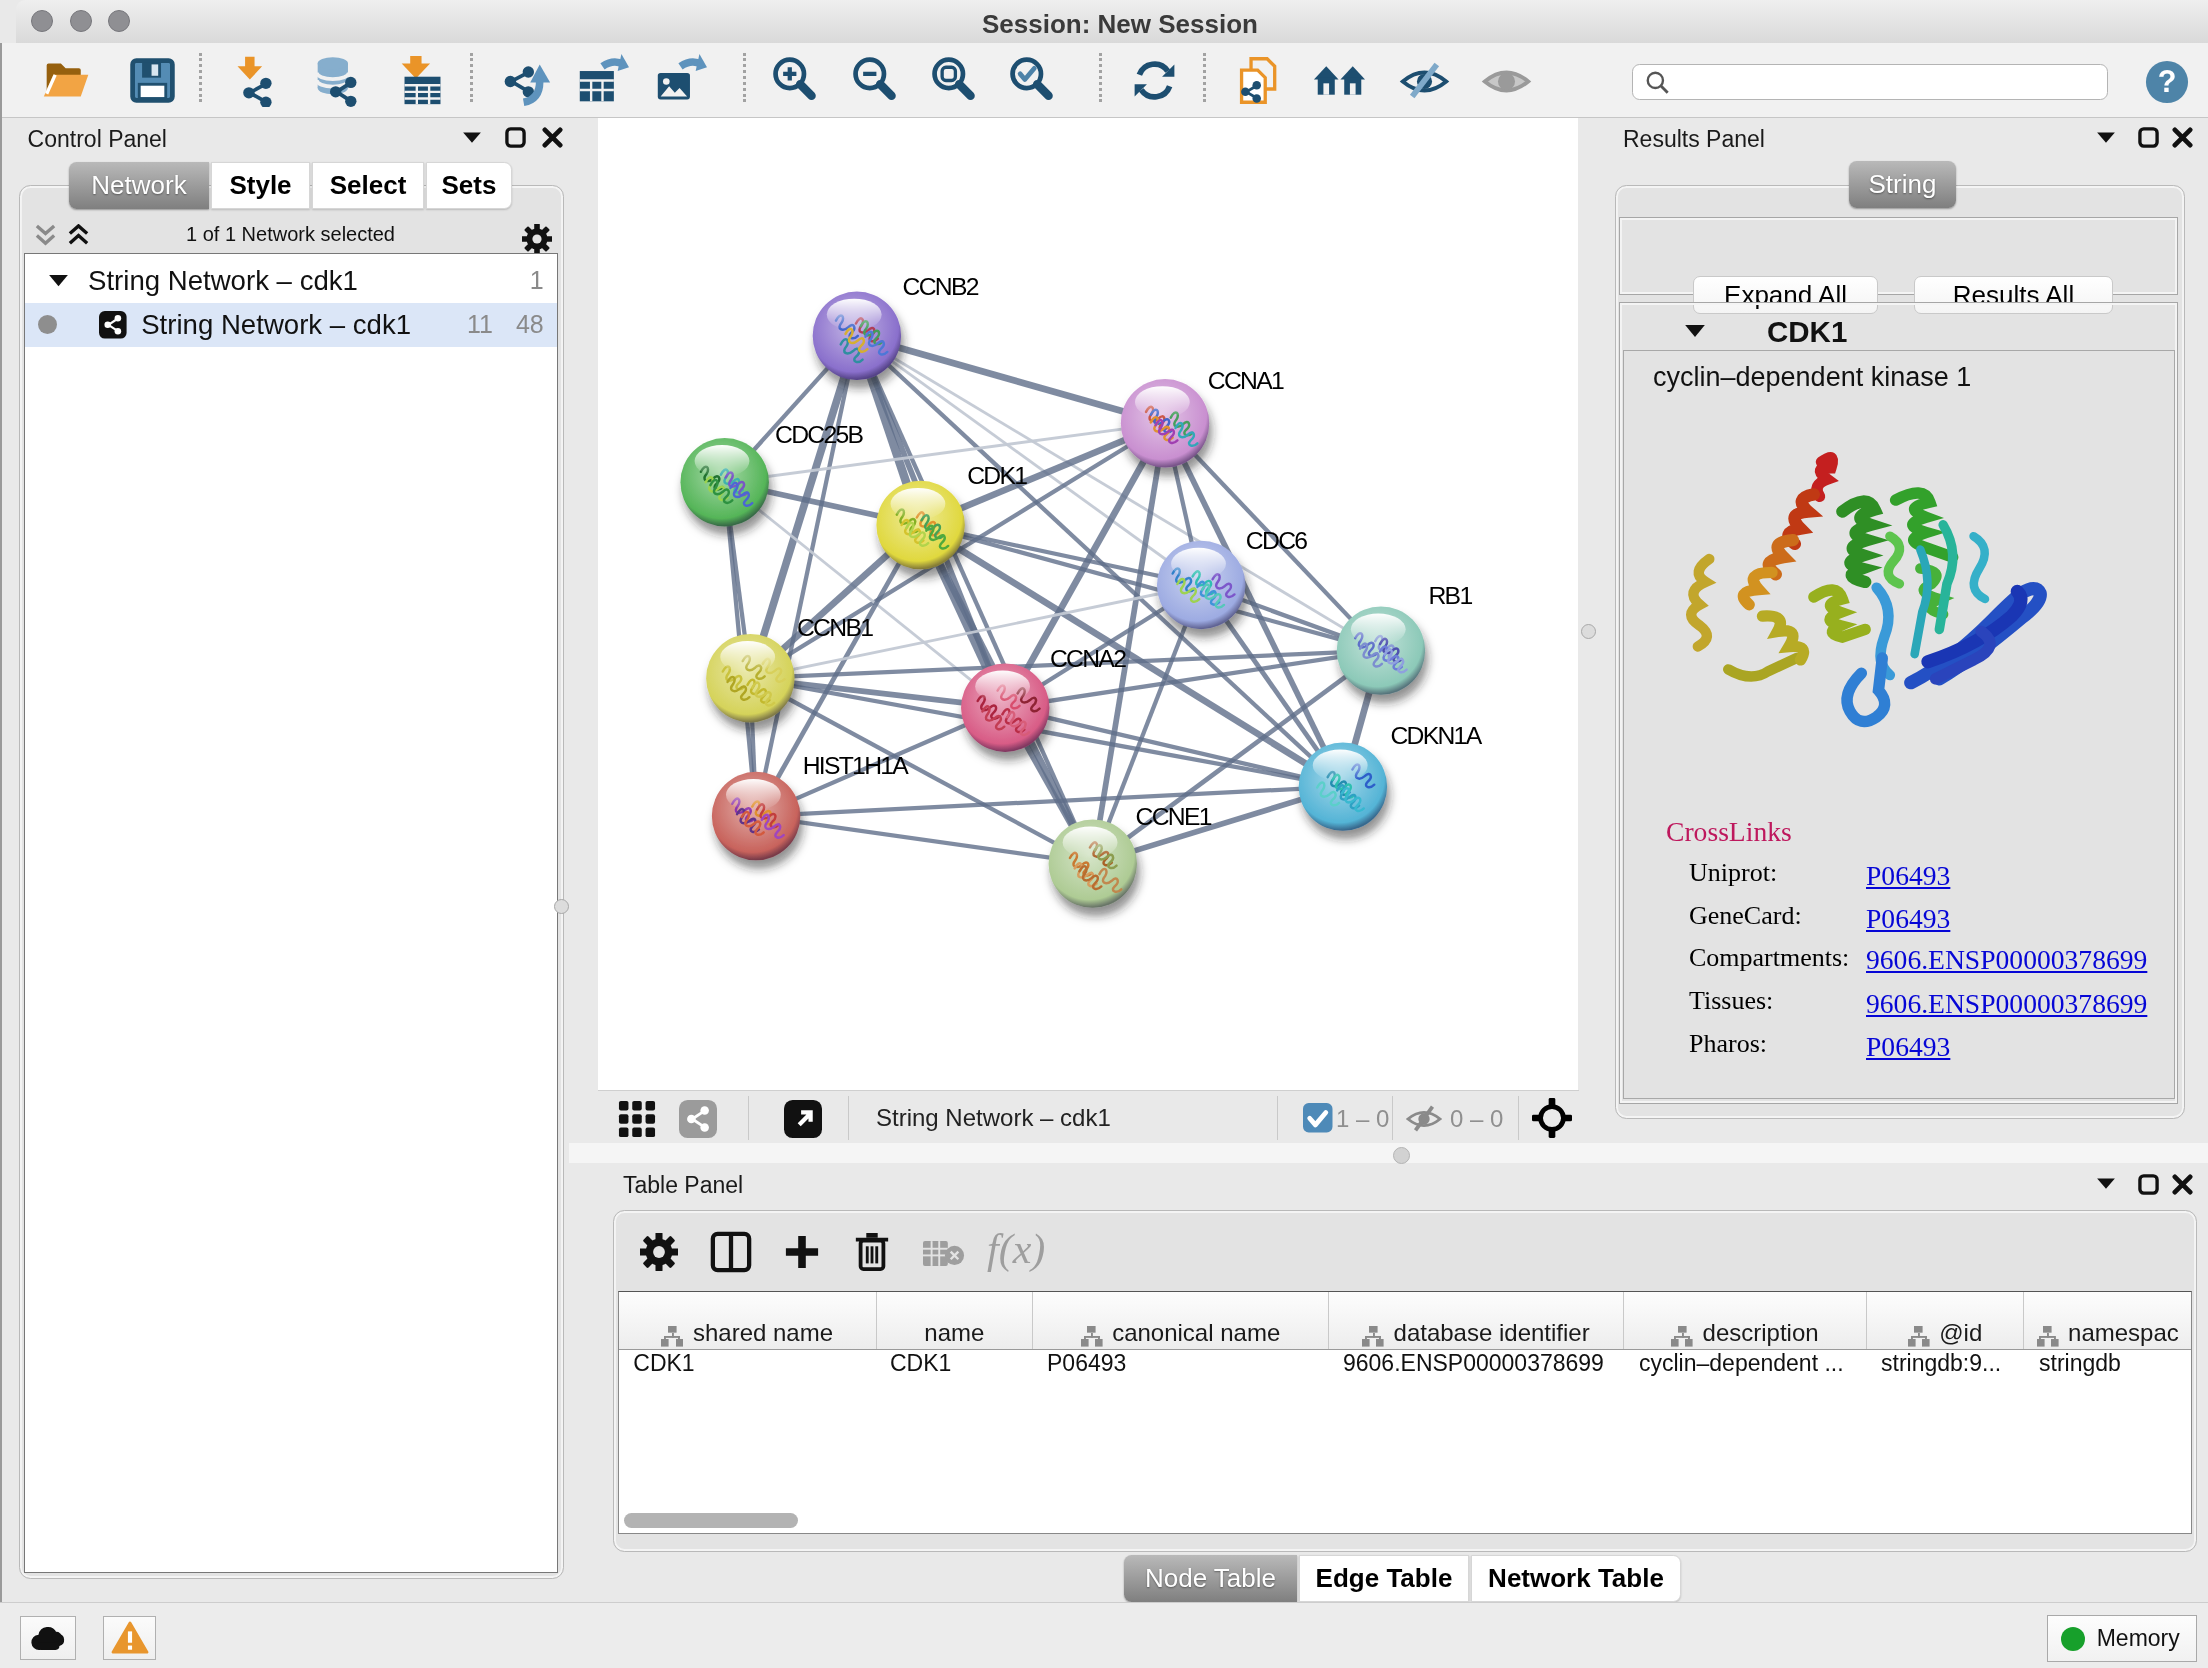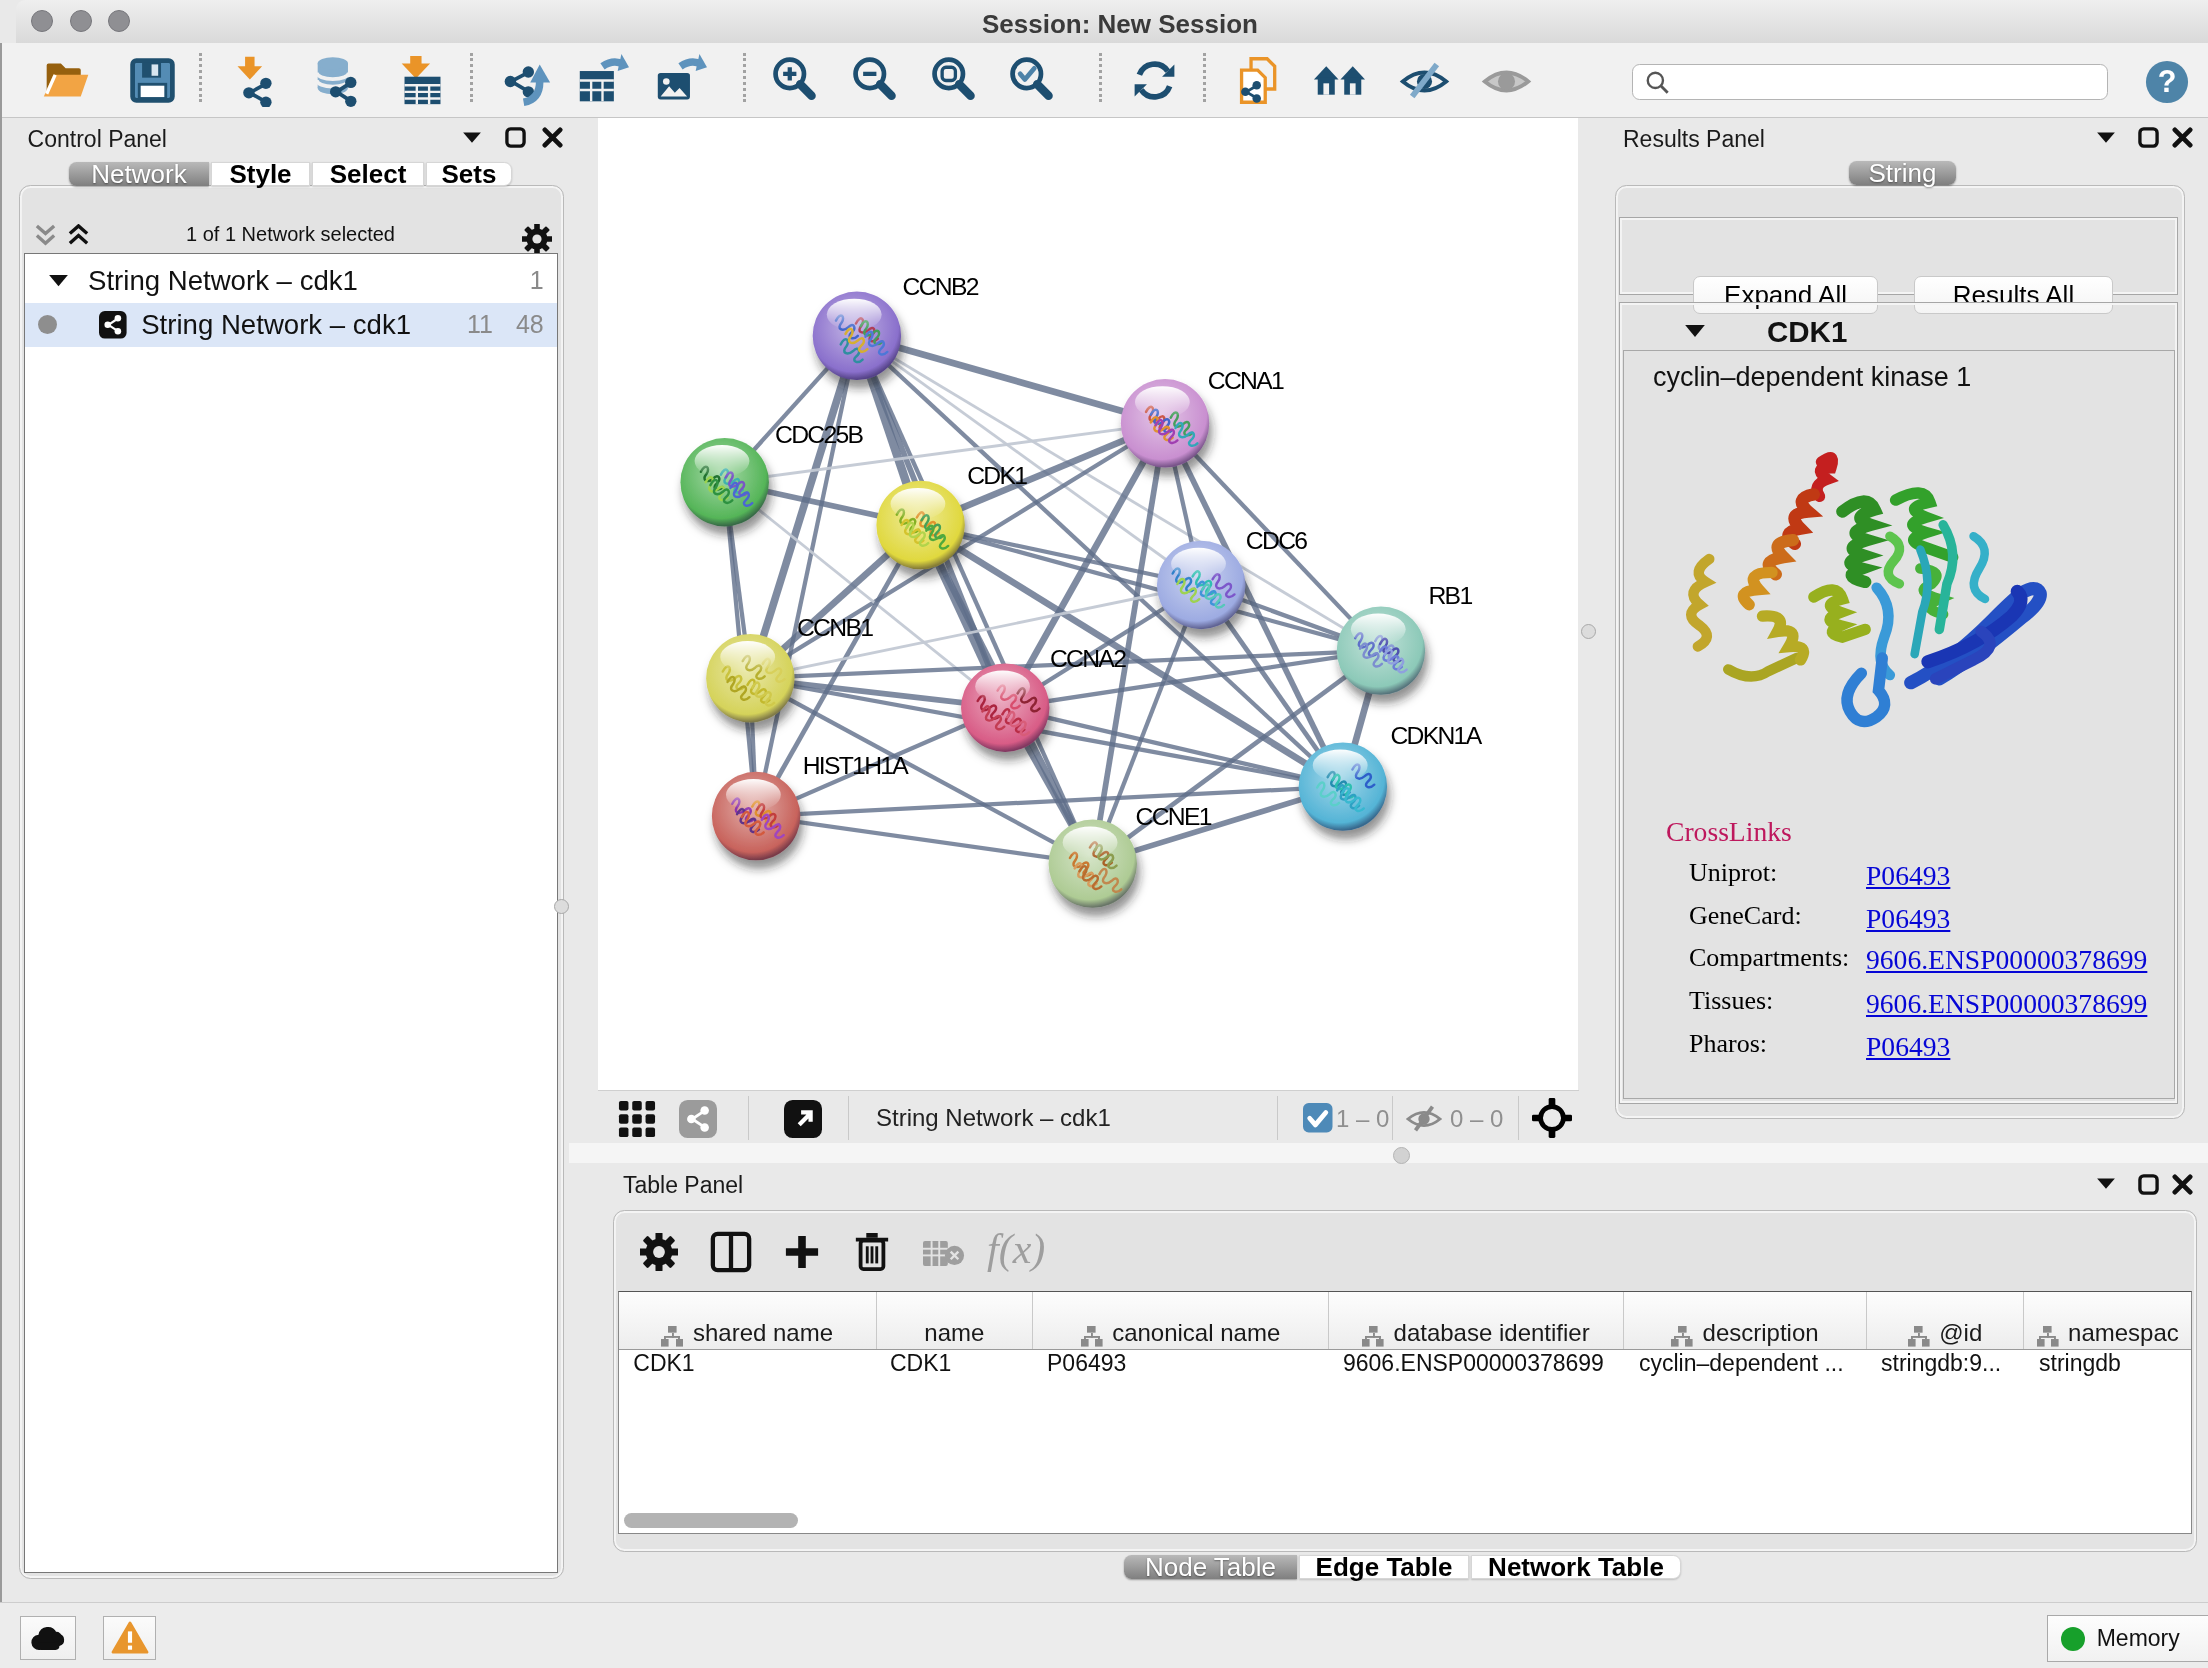--- a/index.html
+++ b/index.html
@@ -12,21 +12,21 @@
   border-radius:9.5px 9.5px 0 0; }
 .tl { width:22px; height:22px; border-radius:50%; background:#8f8f93; border:1px solid #77777c; top:9.5px; }
 #title { width:100%; text-align:center; top:8.6px; font-size:26px; font-weight:600; color:#3a3a3a; }
 
 #toolbar { left:0; top:43px; width:2208px; height:75px; background:#f1f1f1; border-bottom:1px solid #c6c6c6; }
 .tbi { top:10.5px; }
 .tsep { top:9.5px; width:0; height:49px; border-left:3.8px dotted #a2a2a2; }
 #searchbox { left:1632px; top:21px; width:476px; height:36px; background:#fff; border:1.9px solid #b4b4b4; border-radius:7.6px; }
 
 .phead { font-size:23px; color:#1a1a1a; }
-.tab { height:24px; font-size:26px; display:flex; align-items:center; justify-content:center; }
+.tab { height:47px; font-size:26px; display:flex; align-items:center; justify-content:center; }
 .tabsel { background:linear-gradient(#b9b9b9,#7f7f7f); color:#fff; border-radius:7.6px;
   box-shadow:0 1px 1.9px rgba(0,0,0,.35); text-shadow:0 1px 1.9px rgba(0,0,0,.4);}
 .tabun { background:#fff; color:#000; border-radius:7.6px; border:1px solid #d6d6d6; box-shadow:0 1px 1.9px rgba(0,0,0,.18);font-weight:bold; }
 
 #cp-container { left:19px; top:185px; width:545px; height:1394px; background:#e3e3e3; border-radius:11.4px; border:1.9px solid #b9b9b9; box-shadow:inset 0 0 0 1.9px #f4f4f4; }
 #cp-tree { left:24px; top:253px; width:534px; height:1320px; background:#fff; border:1.9px solid #777; }
 .trow { width:100%; height:44px; display:flex; align-items:center; font-size:27.6px; color:#111; }
 .num { color:#8a8a8a; font-size:25px; }
 
 #canvas { left:598px; top:118px; width:980px; height:972px; background:#fff; }
@@ -746,21 +746,21 @@
       <rect x="9" y="18" width="23" height="8" rx="4" fill="#111"></rect>
     </svg>
   </div>
   <div class="sbtn abs" style="left:103px;width:53px">
     <svg width="38" height="34" viewBox="0 0 40 36">
       <path d="M20 2 L38 33 H2 Z" fill="#e8962e" stroke="#e8962e" stroke-width="3" stroke-linejoin="round"></path>
       <rect x="17.8" y="11" width="4.4" height="12" fill="#fff"></rect>
       <rect x="17.8" y="26" width="4.4" height="4.4" fill="#fff"></rect>
     </svg>
   </div>
-  <div class="abs" style="left:2047px;top:12.4px;width:162px;height:47px;background:linear-gradient(#fdfdfd,#f1f1f1);border:1.9px solid #a9a9a9;display:flex;align-items:center">
+  <div class="abs" style="left:2047px;top:12.4px;width:150px;height:47px;background:linear-gradient(#fdfdfd,#f1f1f1);border:1.9px solid #a9a9a9;display:flex;align-items:center">
     <span style="width:24px;height:24px;border-radius:50%;background:#17a02b;margin-left:13.3px"></span>
     <span style="font-size:23px;margin-left:11.4px;color:#111">Memory</span>
   </div>
 </div>
 <style>
 .hcell { display:flex; align-items:flex-end; padding-bottom:1.9px; justify-content:center; font-size:24px; color:#1a1a1a; border-right:1px solid #c9c9c9; position:relative; }
 .hico { width:22px; height:21px; margin-right:9.5px; display:inline-block;
   background:
    linear-gradient(#8a8a8a,#8a8a8a) 6.7px 0/8.6px 6.7px,
    linear-gradient(#8a8a8a,#8a8a8a) 0 13.3px/7.6px 7.6px,

